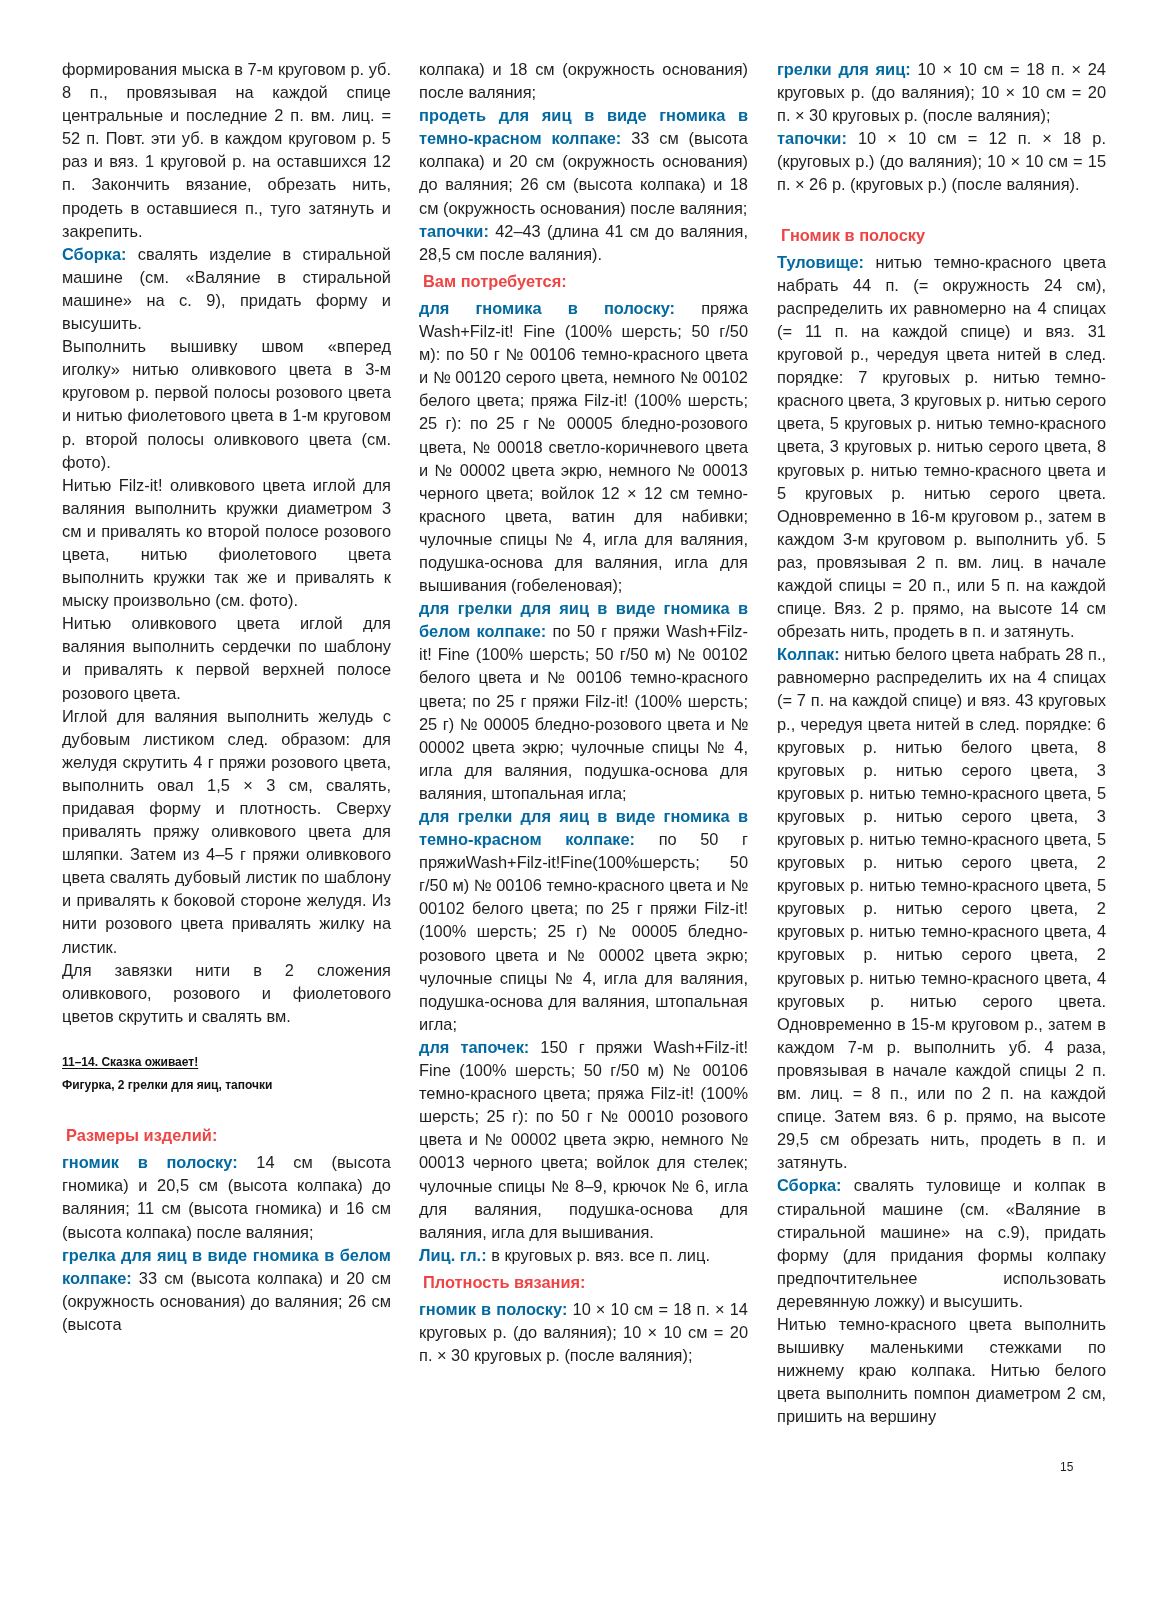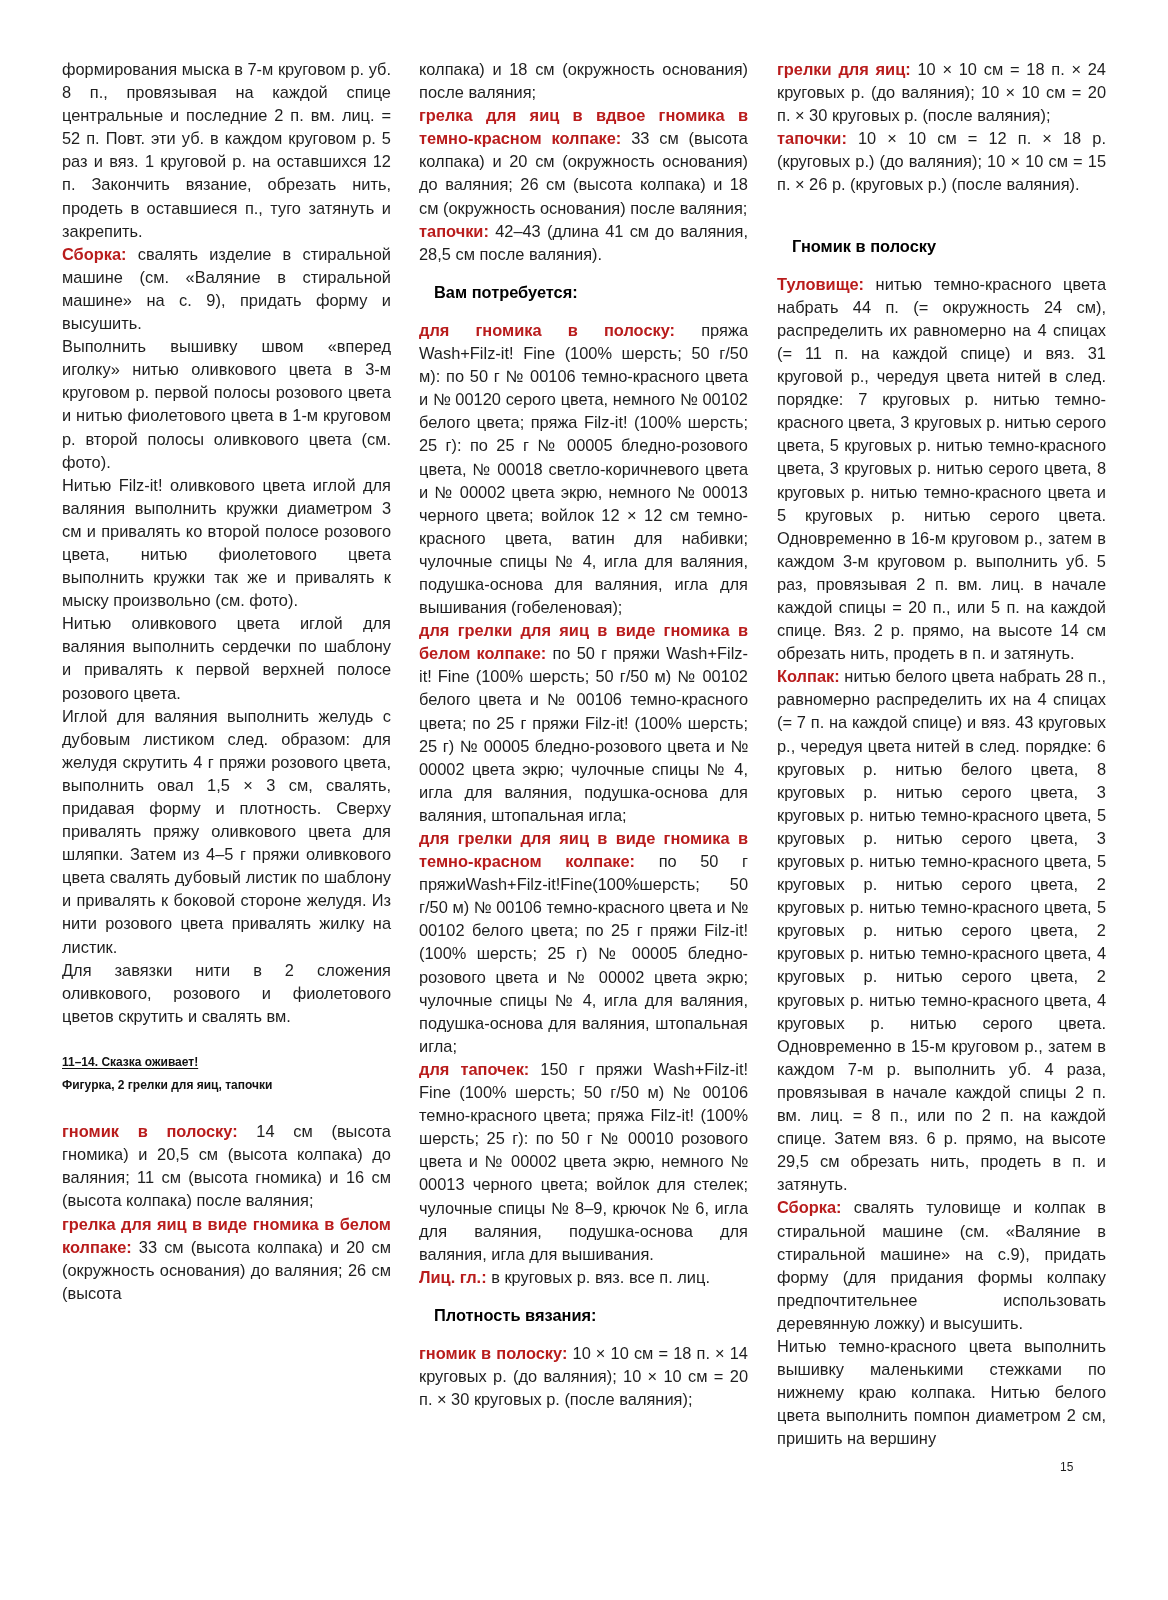--- a/index.html
+++ b/index.html
@@ -18,27 +18,27 @@
     width: 329px;
     font-size: 16.4px;
     line-height: 23.1px;
     text-align: justify;
     hyphens: manual;
   }
   .col-1 { left: 62px; }
   .col-2 { left: 419px; }
   .col-3 { left: 777px; }
   .p { margin: 0; }
-  .b { font-weight: bold; color: #b91c1c; }
+  .b { font-weight: bold; color: #0369a1; }
   .gap { height: 23px; }
   .section-title {
     font-weight: bold; font-size: 12px; line-height: 23.1px; margin: 0; color: #111;
   }
   .section-title .u { text-decoration: underline; text-underline-offset: 2px; }
-  .h { font-weight: bold; margin: 15px; color: #000000; }
+  .h { font-weight: bold; margin: 4px; color: #ef4444; }
   .page-number {
     position: absolute; left: 1060px; top: 1460px;
     font-size: 12px; color: #1e1e1e;
   }
 </style>
 </head>
 <body>
 
 <div class="page">
 
@@ -47,27 +47,28 @@
     <p class="p"><span class="b">Сборка:</span><span> свалять изделие в стиральной машине (см. «Валяние в стиральной машине» на с. 9), придать форму и высушить.</span></p>
     <p class="p">Выполнить вышивку швом «вперед иголку» нитью оливкового цвета в 3-м круговом р. первой полосы розового цвета и нитью фиолетового цвета в 1-м круговом р. второй полосы оливкового цвета (см. фото).</p>
     <p class="p">Нитью Filz-it! оливкового цвета иглой для валяния выполнить кружки диаметром 3 см и привалять ко второй полосе розового цвета, нитью фиолетового цвета выполнить кружки так же и привалять к мыску произвольно (см. фото).</p>
     <p class="p">Нитью оливкового цвета иглой для валяния выполнить сердечки по шаблону и привалять к первой верхней полосе розового цвета.</p>
     <p class="p">Иглой для валяния выполнить желудь с дубовым листиком след. образом: для желудя скрутить 4 г пряжи розового цвета, выполнить овал 1,5 × 3 см, свалять, придавая форму и плотность. Сверху привалять пряжу оливкового цвета для шляпки. Затем из 4–5 г пряжи оливкового цвета свалять дубовый листик по шаблону и привалять к боковой стороне желудя. Из нити розового цвета привалять жилку на листик.</p>
     <p class="p">Для завязки нити в 2 сложения оливкового, розового и фиолетового цветов скрутить и свалять вм.</p>
     <div class="gap"></div>
     <p class="section-title"><span class="u">11–14. Сказка оживает!</span></p>
     <p class="section-title">Фигурка, 2 грелки для яиц, тапочки</p>
     <div class="gap"></div>
+    <p class="h">Размеры изделий:</p>
     <p class="p"><span class="b">гномик в полоску:</span><span> 14 см (высота гномика) и 20,5 см (высота колпака) до валяния; 11 см (высота гномика) и 16 см (высота колпака) после валяния;</span></p>
     <p class="p"><span class="b">грелка для яиц в виде гномика в белом колпаке:</span><span> 33 см (высота колпака) и 20 см (окружность основания) до валяния; 26 см (высота</span></p>
   </div>
 
   <div class="col col-2">
     <p class="p">колпака) и 18 см (окружность основания) после валяния;</p>
-    <p class="p"><span class="b">грелка для яиц в вдвое гномика в темно-красном колпаке:</span><span> 33 см (высота колпака) и 20 см (окружность основания) до валяния; 26 см (высота колпака) и 18 см (окружность основания) после валяния;</span></p>
+    <p class="p"><span class="b">продеть для яиц в виде гномика в темно-красном колпаке:</span><span> 33 см (высота колпака) и 20 см (окружность основания) до валяния; 26 см (высота колпака) и 18 см (окружность основания) после валяния;</span></p>
     <p class="p"><span class="b">тапочки:</span><span> 42–43 (длина 41 см до валяния, 28,5 см после валяния).</span></p>
     <p class="h">Вам потребуется:</p>
     <p class="p"><span class="b">для гномика в полоску:</span><span> пряжа Wash+Filz-it! Fine (100% шерсть; 50 г/50 м): по 50 г № 00106 темно-красного цвета и № 00120 серого цвета, немного № 00102 белого цвета; пряжа Filz-it! (100% шерсть; 25 г): по 25 г № 00005 бледно-розового цвета, № 00018 светло-коричневого цвета и № 00002 цвета экрю, немного № 00013 черного цвета; войлок 12 × 12 см темно-красного цвета, ватин для набивки; чулочные спицы № 4, игла для валяния, подушка-основа для валяния, игла для вышивания (гобеленовая);</span></p>
     <p class="p"><span class="b">для грелки для яиц в виде гномика в белом колпаке:</span><span> по 50 г пряжи Wash+Filz-it! Fine (100% шерсть; 50 г/50 м) № 00102 белого цвета и № 00106 темно-красного цвета; по 25 г пряжи Filz-it! (100% шерсть; 25 г) № 00005 бледно-розового цвета и № 00002 цвета экрю; чулочные спицы № 4, игла для валяния, подушка-основа для валяния, штопальная игла;</span></p>
     <p class="p"><span class="b">для грелки для яиц в виде гномика в темно-красном колпаке:</span><span> по 50 г пряжиWash+Filz-it!Fine(100%шерсть; 50 г/50 м) № 00106 темно-красного цвета и № 00102 белого цвета; по 25 г пряжи Filz-it! (100% шерсть; 25 г) № 00005 бледно-розового цвета и № 00002 цвета экрю; чулочные спицы № 4, игла для валяния, подушка-основа для валяния, штопальная игла;</span></p>
     <p class="p"><span class="b">для тапочек:</span><span> 150 г пряжи Wash+Filz-it! Fine (100% шерсть; 50 г/50 м) № 00106 темно-красного цвета; пряжа Filz-it! (100% шерсть; 25 г): по 50 г № 00010 розового цвета и № 00002 цвета экрю, немного № 00013 черного цвета; войлок для стелек; чулочные спицы № 8–9, крючок № 6, игла для валяния, подушка-основа для валяния, игла для вышивания.</span></p>
     <p class="p"><span class="b">Лиц. гл.:</span><span> в круговых р. вяз. все п. лиц.</span></p>
     <p class="h">Плотность вязания:</p>
     <p class="p"><span class="b">гномик в полоску:</span><span> 10 × 10 см = 18 п. × 14 круговых р. (до валяния); 10 × 10 см = 20 п. × 30 круговых р. (после валяния);</span></p>
   </div>

